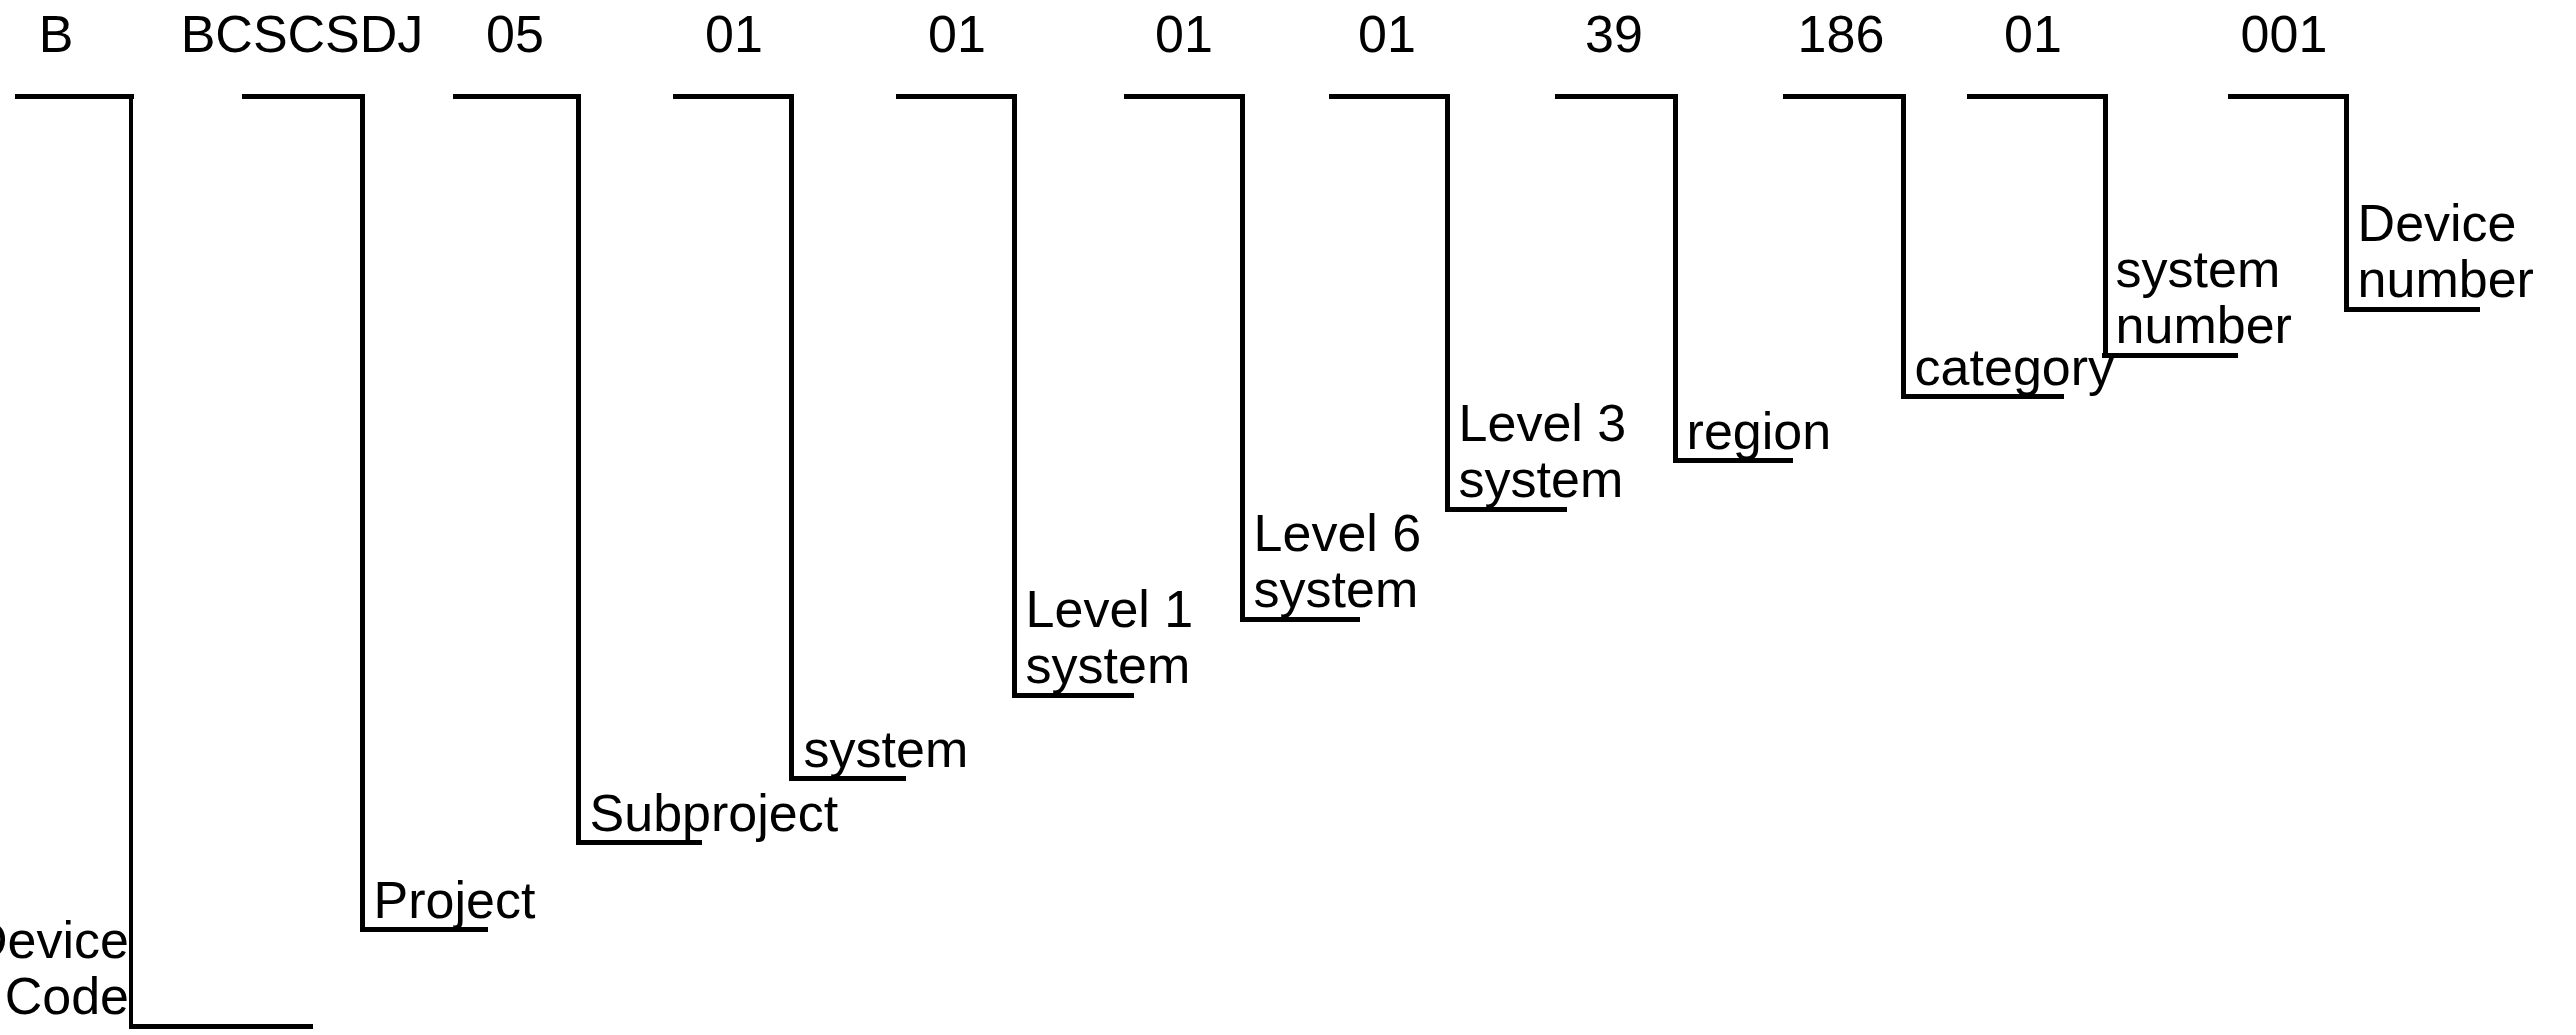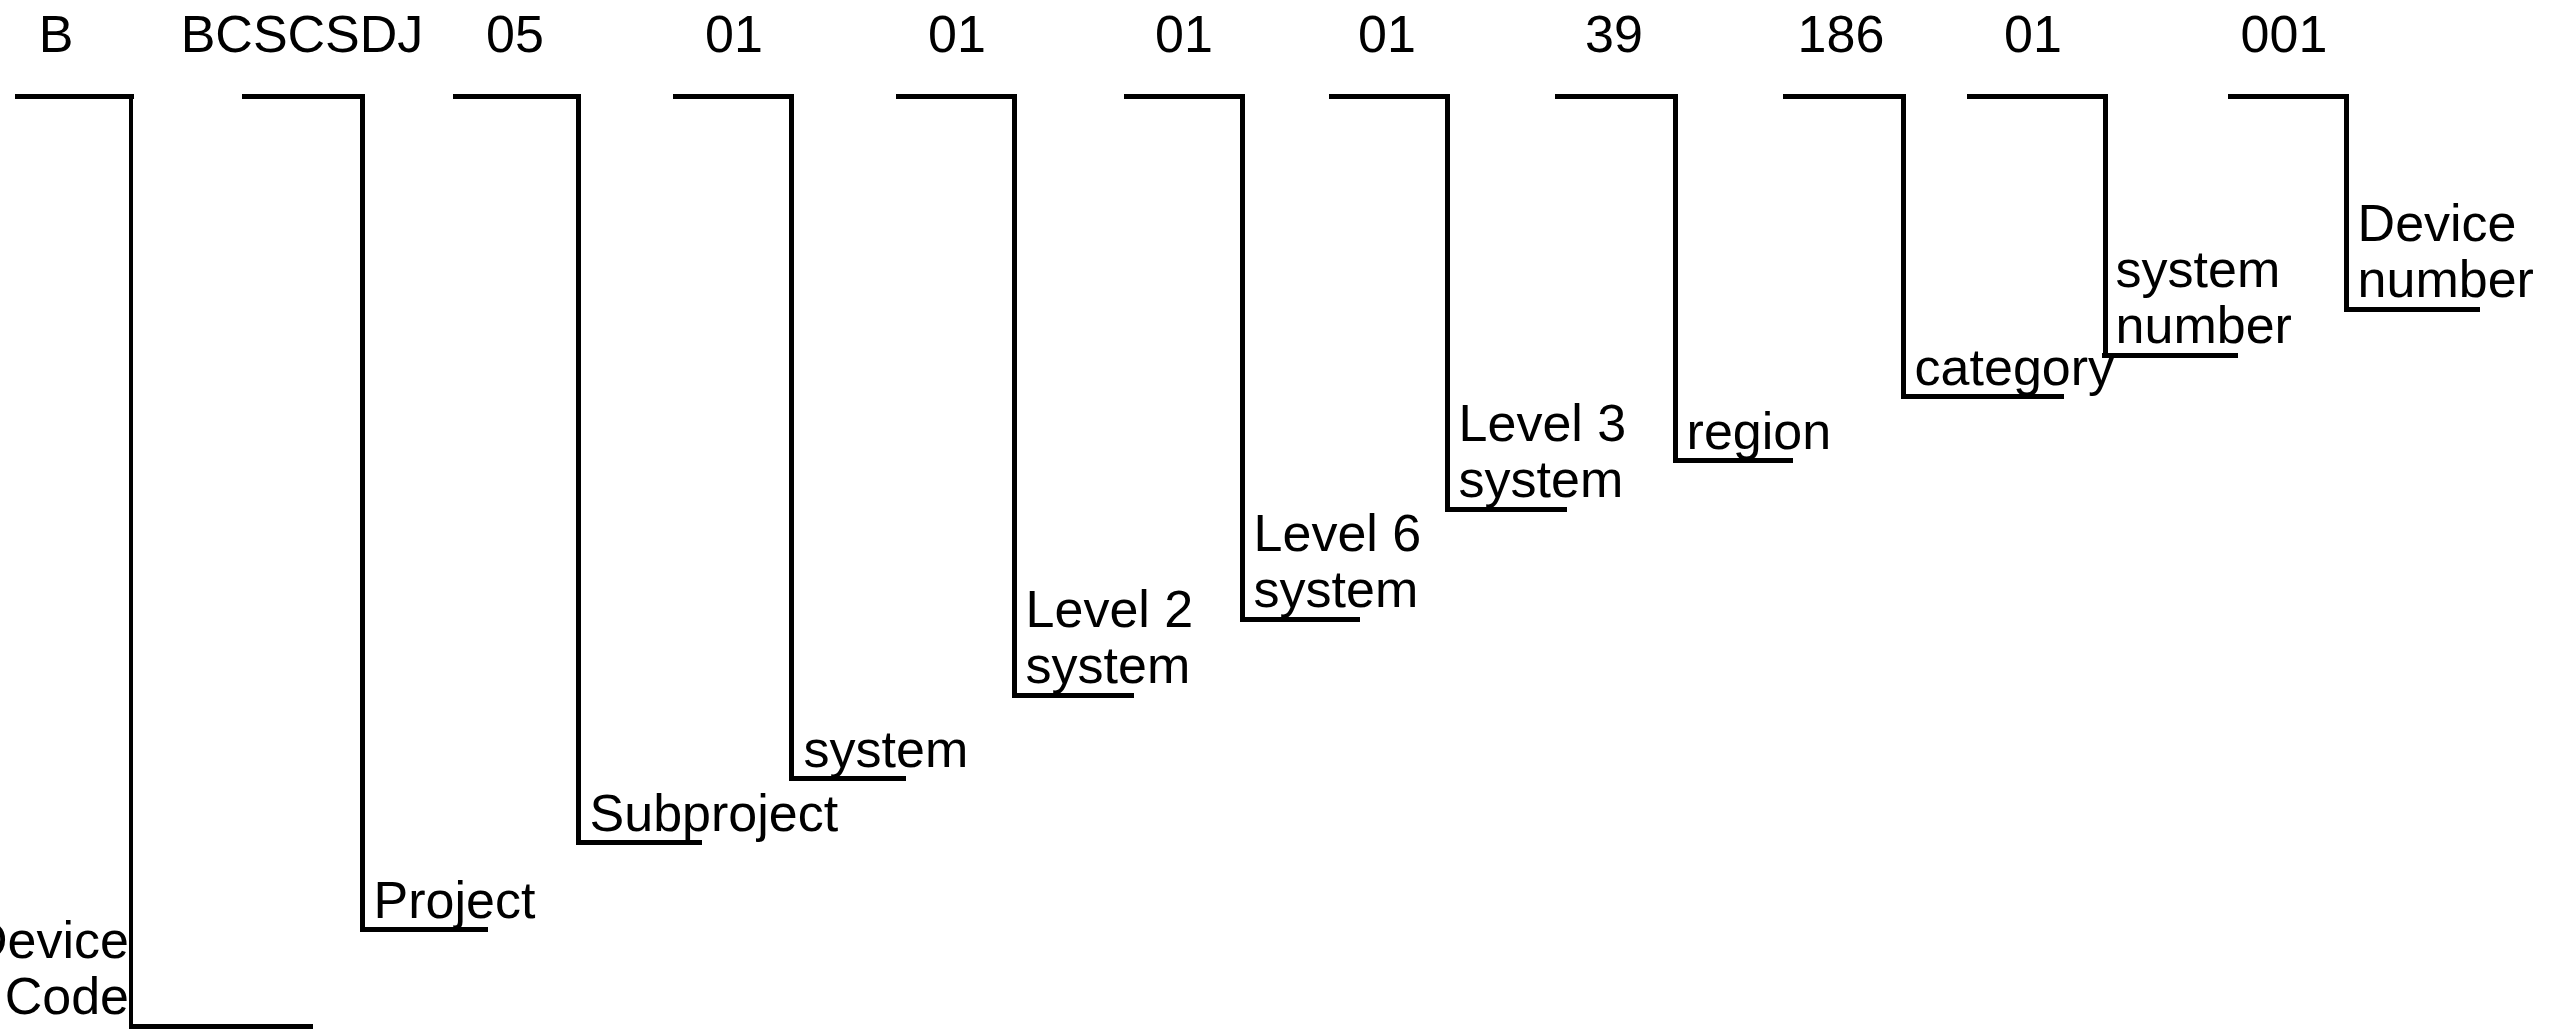--- a/index.html
+++ b/index.html
@@ -154,21 +154,21 @@
       </div>
       <div class="leaf" style="left: 790px; top: 0px; height: 781px;">
         <div class="underline" style="width: 116px;"></div>
         <div class="leaf-text">
           <span class="ln">system</span>
         </div>
       </div>
       <div class="leaf" style="left: 1012px; top: 0px; height: 698px;">
         <div class="underline" style="width: 122px;"></div>
         <div class="leaf-text two-line">
-          <span class="ln">Level 2</span>
+          <span class="ln">Level 1</span>
           <span class="ln">system</span>
         </div>
       </div>
       <div class="leaf" style="left: 1240px; top: 0px; height: 622px;">
         <div class="underline" style="width: 120px;"></div>
         <div class="leaf-text two-line">
           <span class="ln">Level 6</span>
           <span class="ln">system</span>
         </div>
       </div>

